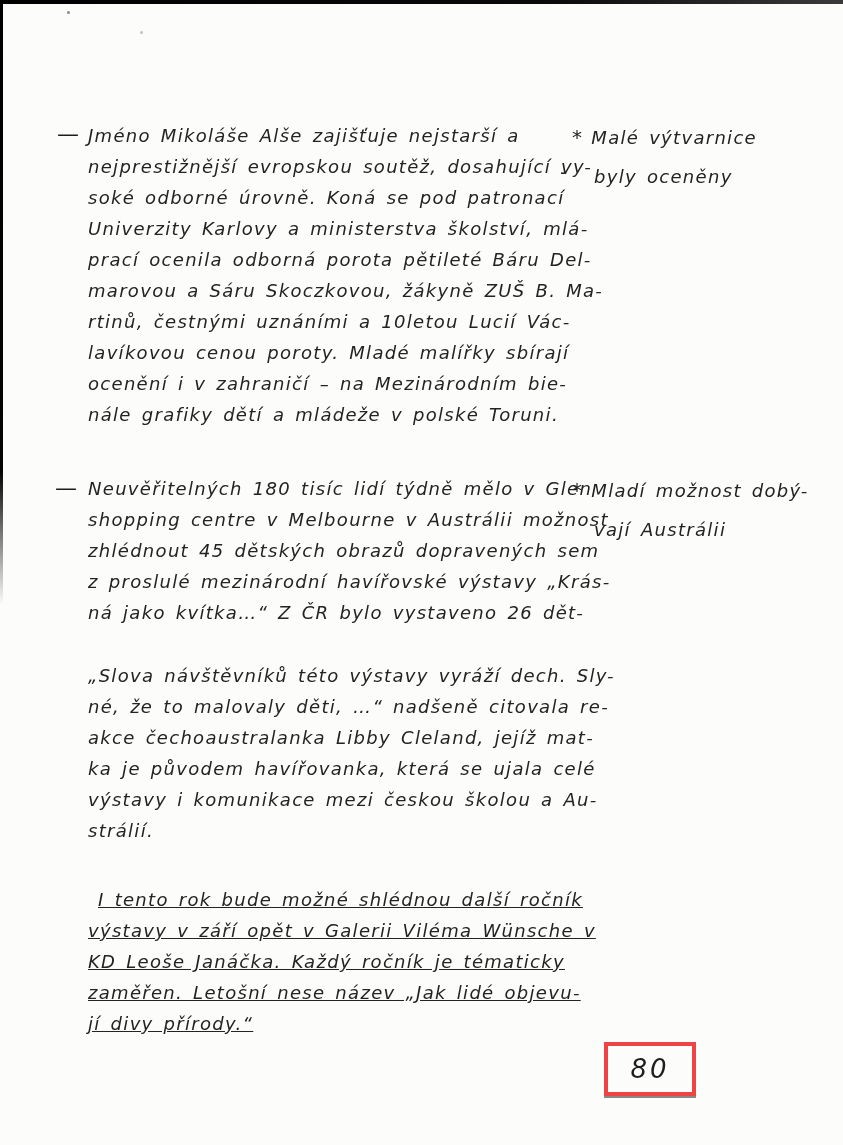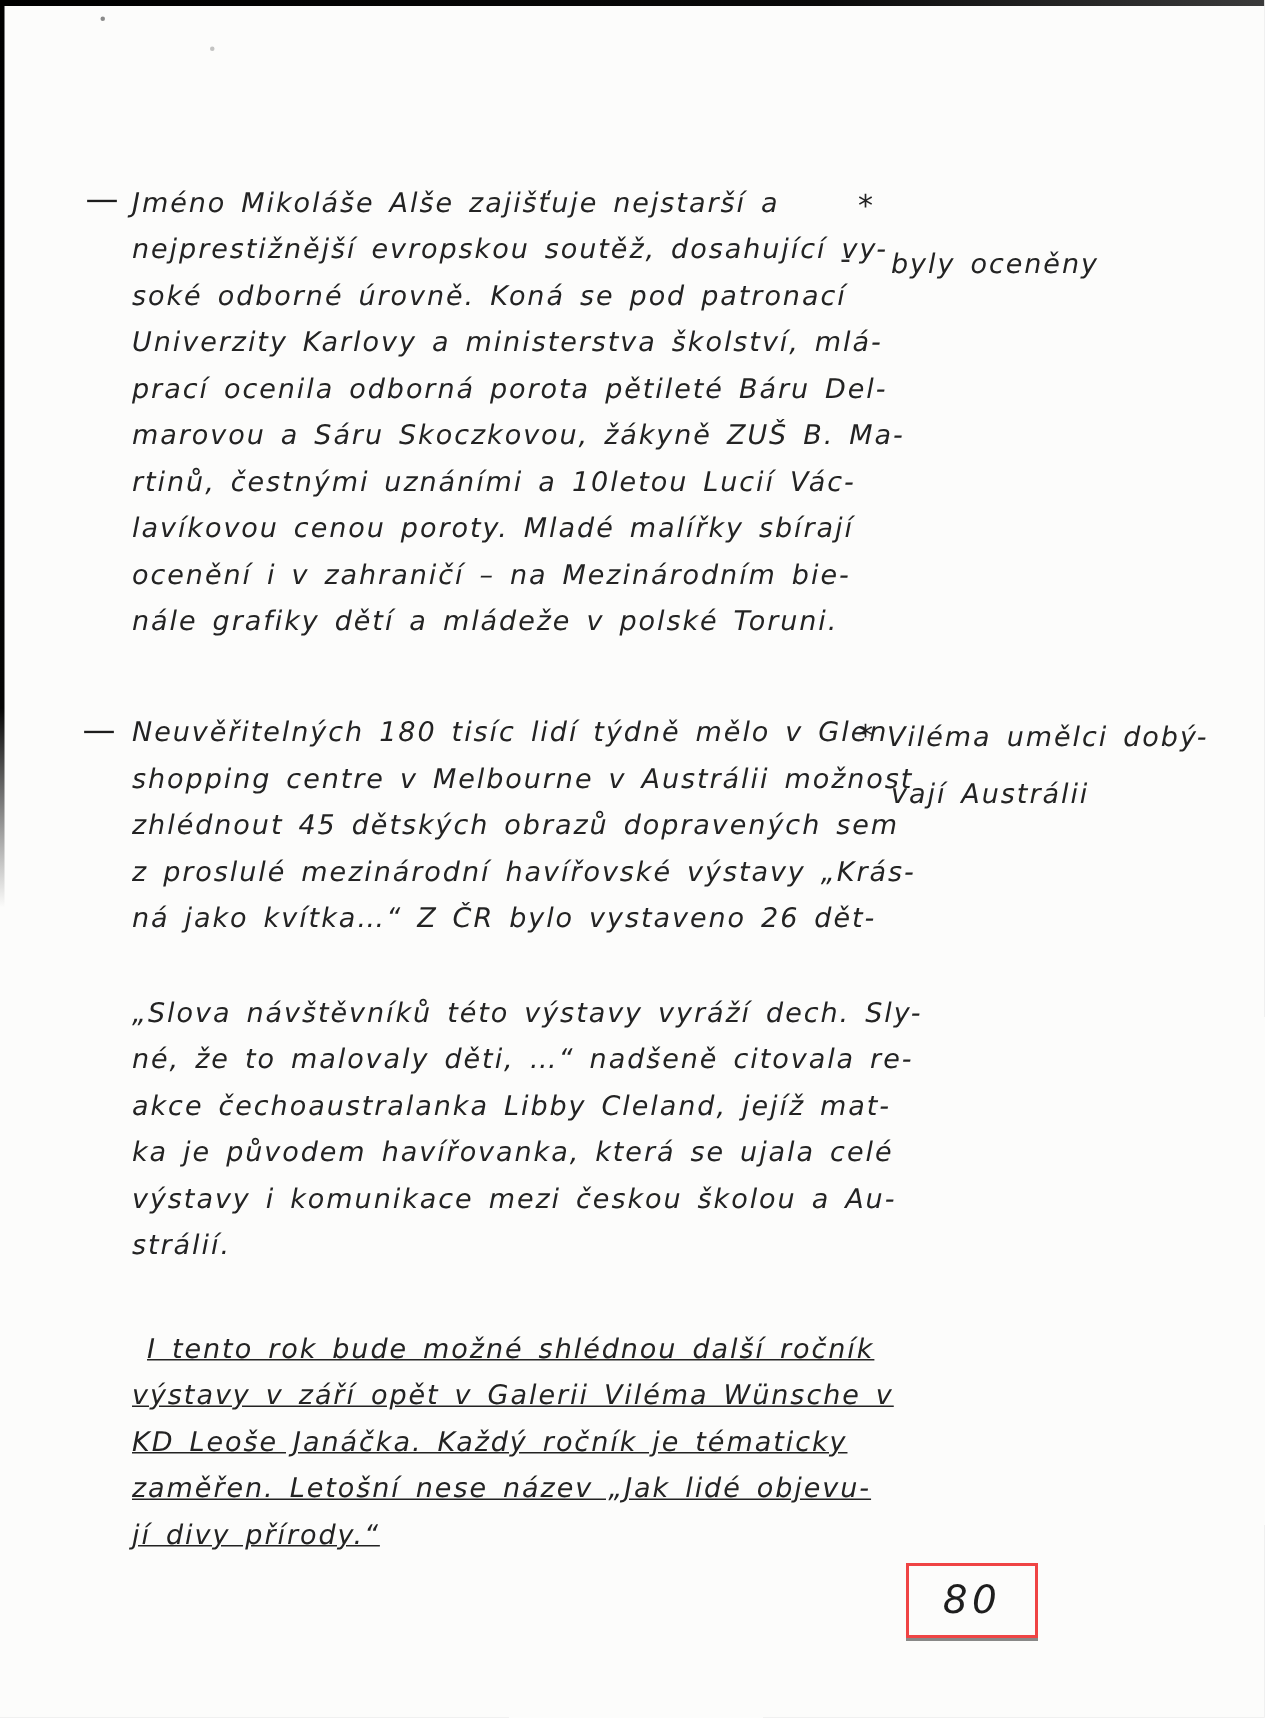--- a/index.html
+++ b/index.html
@@ -81,21 +81,21 @@
     font-size: 20px;
     color: #2a2a2a;
   }
   
   .page-number-box {
     position: absolute;
     left: 604px;
     top: 1042px;
     width: 84px;
     height: 46px;
-    border: 2px solid #ef4444;
+    border: 4px solid #ef4444;
     box-shadow: 0 2px 0 rgba(40,40,40,0.55);
     display: flex;
     align-items: center;
     justify-content: center;
   }
   .page-number-box .num {
     font-size: 26px;
     letter-spacing: 3px;
     color: #1e1e1e;
   }
@@ -147,31 +147,32 @@
     <div class="line" style="padding-left:10px;">I tento rok bude možné shlédnou další ročník</div>
     <div class="line">výstavy v září opět v Galerii Viléma Wünsche v</div>
     <div class="line">KD Leoše Janáčka. Každý ročník je tématicky</div>
     <div class="line">zaměřen. Letošní nese název „Jak lidé objevu-</div>
     <div class="line">jí divy přírody.“</div>
   </div>
 
   <div class="margin-note hand" style="top:118px;">
     <div class="mline">
       <span class="star">*</span>
+      <span>Malé výtvarnice</span>
     </div>
     <div class="mline indent">
       <span>byly oceněny</span>
     </div>
   </div>
   <div class="side-dash" style="left:560px; top:160px;">-</div>
 
   <div class="margin-note hand" style="top:471px;">
     <div class="mline">
       <span class="star">*</span>
-      <span>Viléma umělci dobý-</span>
+      <span>Mladí možnost dobý-</span>
     </div>
     <div class="mline indent">
       <span>vají Austrálii</span>
     </div>
   </div>
 
   <div class="page-number-box">
     <span class="num">80</span>
   </div>
 

